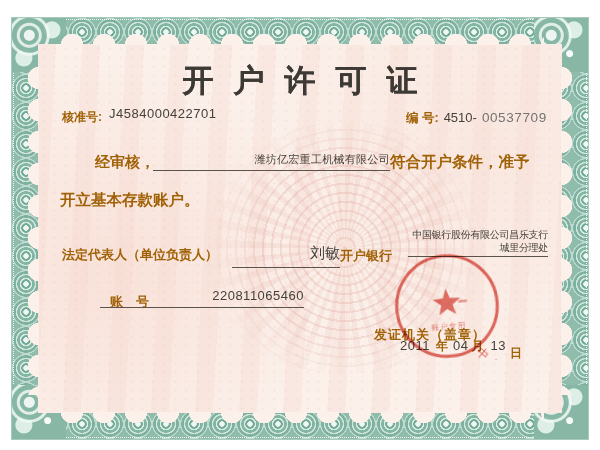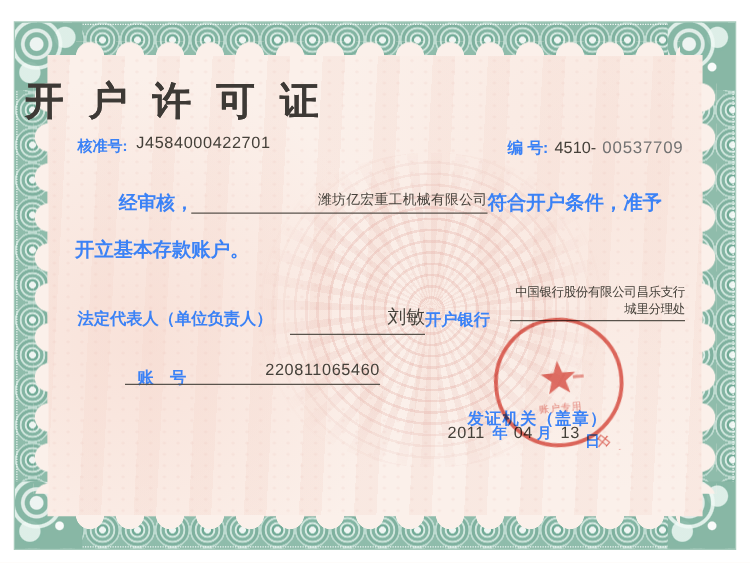--- a/index.html
+++ b/index.html
@@ -72,24 +72,24 @@
   .watermark{
     position:absolute;left:152px;top:78px;width:310px;height:252px;border-radius:50%;
     background:
       repeating-radial-gradient(circle at 50% 50%, rgba(222,158,148,.26) 0 2px, transparent 2px 9px),
       repeating-conic-gradient(rgba(222,158,148,.14) 0 4deg, transparent 4deg 9deg);
     -webkit-mask:radial-gradient(circle, rgba(0,0,0,.95) 0 42%, transparent 70%);
     mask:radial-gradient(circle, rgba(0,0,0,.95) 0 42%, transparent 70%);
   }
   
   .content{position:absolute;inset:0;z-index:3;color:#3f3b38;}
-  .hei{font-family:"Liberation Sans","DejaVu Sans",sans-serif;font-weight:bold;color:#3b82f6;}
+  .hei{font-family:"Liberation Sans","DejaVu Sans",sans-serif;font-weight:bold;color:#a16207;}
   .song{font-family:Liberation Sans, sans-serif;color:#45413a;text-align:right;}
   .cert-title{
-    position:absolute;left:0;right:0;top:60px;
+    position:absolute;left:0;right:0;top:60px;text-align:center;
     font-size:31px;font-weight:bold;letter-spacing:20px;padding-left:20px;
     color:#3d3935;text-shadow:0 0 .4px #3d3935;
   }
   .approval{position:absolute;left:62px;top:109px;display:flex;align-items:flex-end;gap:7px;}
   .approval .lbl{font-size:12px;}
   .approval .val{font-size:13px;letter-spacing:.5px;transform:translateY(-5px);}
   .serial{position:absolute;left:406px;top:110px;display:flex;align-items:baseline;gap:5px;}
   .serial .lbl{font-size:12.5px;}
   .serial .pfx{font-size:13px;}
   .serial .num{font-size:13.5px;letter-spacing:.6px;}
@@ -114,21 +114,21 @@
     border-bottom:1.2px solid #59534c;padding-bottom:2px;
   }
   .acct-label{position:absolute;left:62px;top:293px;font-size:13px;padding-left:48px;}
   .acct-num{
     position:absolute;left:100px;top:288px;width:196px;
     border-bottom:1.2px solid #59534c;padding:0 0 4px 8px;
     font-size:13px;letter-spacing:.5px;
   }
   .issuer{position:absolute;left:374px;top:326px;font-size:13px;letter-spacing:1px;}
   .date-line{position:absolute;left:358px;top:338px;display:flex;align-items:flex-start;}
-  .date-line .num{font-size:13px;letter-spacing:.5px;}
+  .date-line .num{font-size:13px;letter-spacing:.5px;margin-left:42px;}
   .date-line .unit{font-size:12px;margin-top:7px;}
   .date-line .g1{margin:0 3px 0 6px;} .date-line .g2{margin:0 3px 0 3px;} .date-line .g3{margin-left:4px;}
   .date-line .m{margin-left:2px;} .date-line .d{margin-left:4px;}
   
   .seal{
     position:absolute;left:389px;top:248px;width:116px;height:116px;z-index:4;
     transform:rotate(-5deg);mix-blend-mode:multiply;opacity:.95;filter:blur(.3px);
   }
 </style>
 </head>

